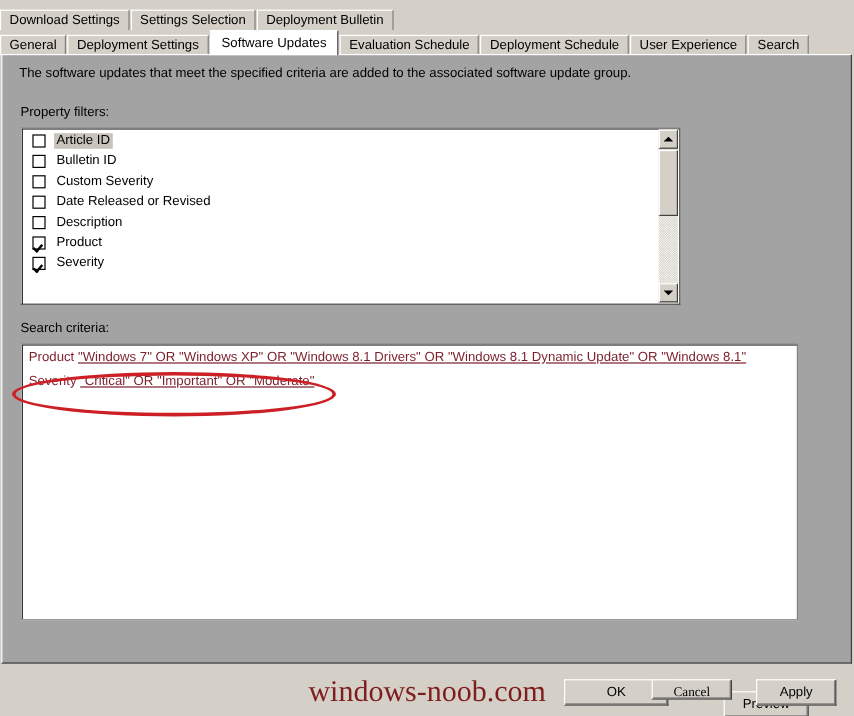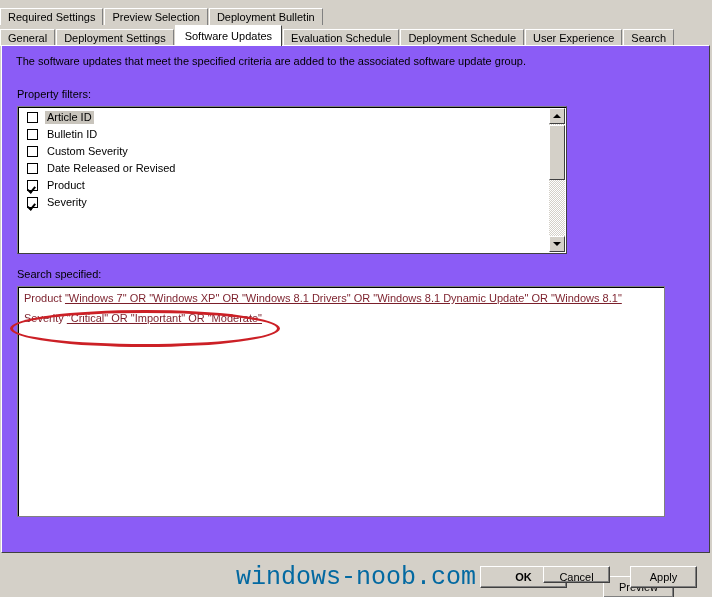--- a/index.html
+++ b/index.html
@@ -66,21 +66,21 @@
     z-index: 5;
   }
 
   
   #tab-panel {
     position: absolute;
     left: 1px;
     top: 45px;
     width: 709px;
     height: 508px;
-    background: #8b5cf6;
+    background: #a3a3a3;
     border-top: 1px solid #ffffff;
     border-left: 1px solid #ffffff;
     border-right: 1px solid #404040;
     border-bottom: 1px solid #404040;
     box-sizing: border-box;
   }
 
   #description-text {
     position: absolute;
     left: 14px; top: 9px;
@@ -249,45 +249,45 @@
     text-align: center;
     box-sizing: border-box;
     cursor: default;
     padding: 0;
   }
   #preview-button {
     left: 601px; top: 530px;
     width: 71px; height: 22px;
     line-height: 20px;
   }
-  #ok-button     { left: 480px; top: 566px; width: 87px; height: 22px; line-height: 20px; font-weight: bold; }
-  #cancel-button { left: 543px; top: 566px; width: 67px; height: 17px; line-height: 20px; }
+  #ok-button     { left: 470px; top: 566px; width: 87px; height: 22px; line-height: 20px; }
+  #cancel-button { left: 543px; top: 566px; width: 67px; height: 17px; line-height: 20px; font-family: Liberation Serif, serif; }
   #apply-button  { left: 630px; top: 566px; width: 67px; height: 22px; line-height: 20px; }
 
   
   #watermark {
     position: absolute;
     left: 0; top: 563px;
     width: 712px;
     text-align: center;
-    font-family: Liberation Mono, monospace;
+    font-family: Liberation Serif, serif;
     font-size: 25px;
-    color: #0369a1;
+    color: #7f1d1d;
     letter-spacing: 0px;
     pointer-events: none;
     z-index: 2;
   }
 </style>
 </head>
 <body>
 
 <div id="tab-area">
   <div class="tab-row" id="tab-row-top">
-    <div class="tab">Required Settings</div>
-    <div class="tab">Preview Selection</div>
+    <div class="tab">Download Settings</div>
+    <div class="tab">Settings Selection</div>
     <div class="tab">Deployment Bulletin</div>
   </div>
   <div class="tab-row" id="tab-row-bottom">
     <div class="tab">General</div>
     <div class="tab">Deployment Settings</div>
     <div class="tab active">Software Updates</div>
     <div class="tab">Evaluation Schedule</div>
     <div class="tab">Deployment Schedule</div>
     <div class="tab">User Experience</div>
     <div class="tab">Search</div>
@@ -312,41 +312,45 @@
         </div>
         <div class="filter-row">
           <span class="cb"></span>
           <span class="filter-label">Custom Severity</span>
         </div>
         <div class="filter-row">
           <span class="cb"></span>
           <span class="filter-label">Date Released or Revised</span>
         </div>
         <div class="filter-row">
+          <span class="cb"></span>
+          <span class="filter-label">Description</span>
+        </div>
+        <div class="filter-row">
           <span class="cb checked"></span>
           <span class="filter-label">Product</span>
         </div>
         <div class="filter-row">
           <span class="cb checked"></span>
           <span class="filter-label">Severity</span>
         </div>
       </div>
 
     <div id="filters-scrollbar">
       <div class="sb-btn" id="sb-up">
         <span class="arrow"></span>
       </div>
       <div id="sb-thumb"></div>
       <div class="sb-btn" id="sb-down">
         <span class="arrow"></span>
       </div>
     </div>
   </div>
 
-  <div class="field-label" id="search-criteria-label">Search specified:</div>
+  <div class="field-label" id="search-criteria-label">Search criteria:</div>
 
   <div id="search-criteria-box">
     <div class="criteria-line" id="criteria-line-0">
       <span class="criteria-prop">Product </span><span class="criteria-val">"Windows 7" OR "Windows XP" OR "Windows 8.1 Drivers" OR "Windows 8.1 Dynamic Update" OR "Windows 8.1"</span>
     </div>
     <div class="criteria-line" id="criteria-line-1">
       <span class="criteria-prop">Severity </span><span class="criteria-val">"Critical" OR "Important" OR "Moderate"</span>
     </div>
   </div>
 

